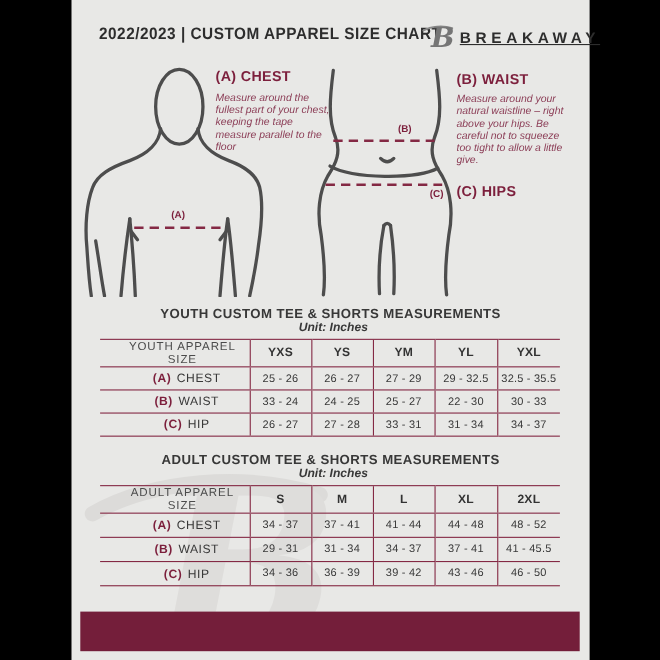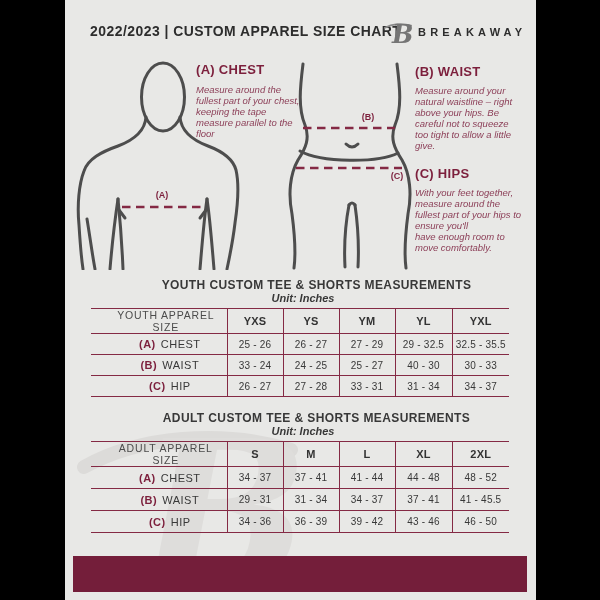--- a/index.html
+++ b/index.html
@@ -11,25 +11,25 @@
     --page:#e8e8e6;
     --fig:#4d4d4d;
   }
   html,body{margin:0;padding:0;background:#000;}
   body{font-family:"Liberation Sans", sans-serif;}
   .canvas{position:relative;width:600px;height:600px;background:#000;overflow:hidden;}
   .page{position:absolute;left:65px;top:0;width:471px;height:600px;background:var(--page);overflow:hidden;}
   .abs{position:absolute;}
   .z2{z-index:2;}
   .doc-title{font-size:15px;font-weight:bold;color:#2d2d2d;letter-spacing:.5px;transform:scaleX(.93);transform-origin:left top;white-space:nowrap;}
-  .brand-text{font-size:11px;font-weight:bold;letter-spacing:4.2px;color:#2d2d2d;white-space:nowrap;}
+  .brand-text{font-size:14px;font-weight:bold;letter-spacing:4.2px;color:#2d2d2d;white-space:nowrap;text-decoration:underline;}
   .sec-head{font-size:13px;font-weight:bold;color:var(--head-maroon);letter-spacing:.3px;white-space:nowrap;}
   .sec-para{font-size:9.5px;font-style:italic;color:var(--body-maroon);line-height:11px;white-space:pre-line;}
   .fig-label{font-size:9px;font-weight:bold;color:var(--head-maroon);text-align:center;width:26px;}
-  .tbl-title{left:65px;width:471px;text-align:center;font-size:12px;font-weight:bold;color:var(--dark);letter-spacing:.4px;padding-left:16px;}
+  .tbl-title{left:65px;width:471px;text-align:center;font-size:12px;font-weight:bold;color:var(--dark);letter-spacing:.4px;}
   .tbl-unit{left:65px;width:476px;text-align:center;font-size:11px;font-style:italic;font-weight:600;color:var(--dark);}
   table.size-table{border-collapse:collapse;table-layout:fixed;width:418px;position:absolute;left:91px;}
   table.size-table td{border-bottom:1.5px solid var(--tbl);padding:0;font-size:10px;color:var(--dark);text-align:center;letter-spacing:.2px;background:transparent;}
   table.size-table tr:first-child td{border-top:1.5px solid var(--tbl);}
   table.size-table td + td{border-left:1.5px solid var(--tbl);text-align:center;}
   table.size-table td.lab{text-align:center;padding-left:14px;}
   table.size-table tr.head td{font-weight:bold;font-size:11px;color:#333;}
   table.size-table tr.head td.lab{font-weight:normal;font-size:10.5px;color:#4b4b4b;letter-spacing:.8px;}
   table.size-table td.rowlab{padding-left:22px;font-size:11px;letter-spacing:.5px;}
   .pfx{color:var(--head-maroon);font-weight:bold;margin-right:5px;}
@@ -88,22 +88,20 @@
   <div class="abs z2 fig-label" style="left:355px;top:112px;">(B)</div>
   <div class="abs z2 fig-label" style="left:384px;top:171px;">(C)</div>
 
   <div class="abs z2 sec-head" style="left:196px;top:62px;">(A) CHEST</div>
   <div class="abs z2 sec-para" style="left:196px;top:84px;width:106px;">Measure around the fullest part of your chest, keeping the tape measure parallel to the floor</div>
 
   <div class="abs z2 sec-head" style="left:415px;top:64px;">(B) WAIST</div>
   <div class="abs z2 sec-para" style="left:415px;top:85px;width:108px;">Measure around your natural waistline – right above your hips. Be careful not to squeeze too tight to allow a little give.</div>
 
   <div class="abs z2 sec-head" style="left:415px;top:166px;">(C) HIPS</div>
-  <div class="abs z2 sec-para" style="left:415px;top:187px;width:112px;">With your feet together, measure around the fullest part of your hips to ensure you'll
-have enough room to move comfortably.</div>
 
   <div class="abs z2 tbl-title" style="top:278px;">YOUTH CUSTOM TEE &amp; SHORTS MEASUREMENTS</div>
   <div class="abs z2 tbl-unit" style="top:292px;">Unit: Inches</div>
   <table class="size-table youth z2" style="top:308px;">
     <colgroup>
         <col style="width:136px">
         <col style="width:56px">
         <col style="width:56px">
         <col style="width:56px">
         <col style="width:57px">
@@ -124,21 +122,21 @@
       <td>26 - 27</td>
       <td>27 - 29</td>
       <td>29 - 32.5</td>
       <td>32.5 - 35.5</td>
     </tr>
     <tr>
       <td class="lab rowlab"><span class="pfx">(B)</span><span>WAIST</span></td>
       <td>33 - 24</td>
       <td>24 - 25</td>
       <td>25 - 27</td>
-      <td>40 - 30</td>
+      <td>22 - 30</td>
       <td>30 - 33</td>
     </tr>
     <tr>
       <td class="lab rowlab"><span class="pfx">(C)</span><span>HIP</span></td>
       <td>26 - 27</td>
       <td>27 - 28</td>
       <td>33 - 31</td>
       <td>31 - 34</td>
       <td>34 - 37</td>
     </tr>

